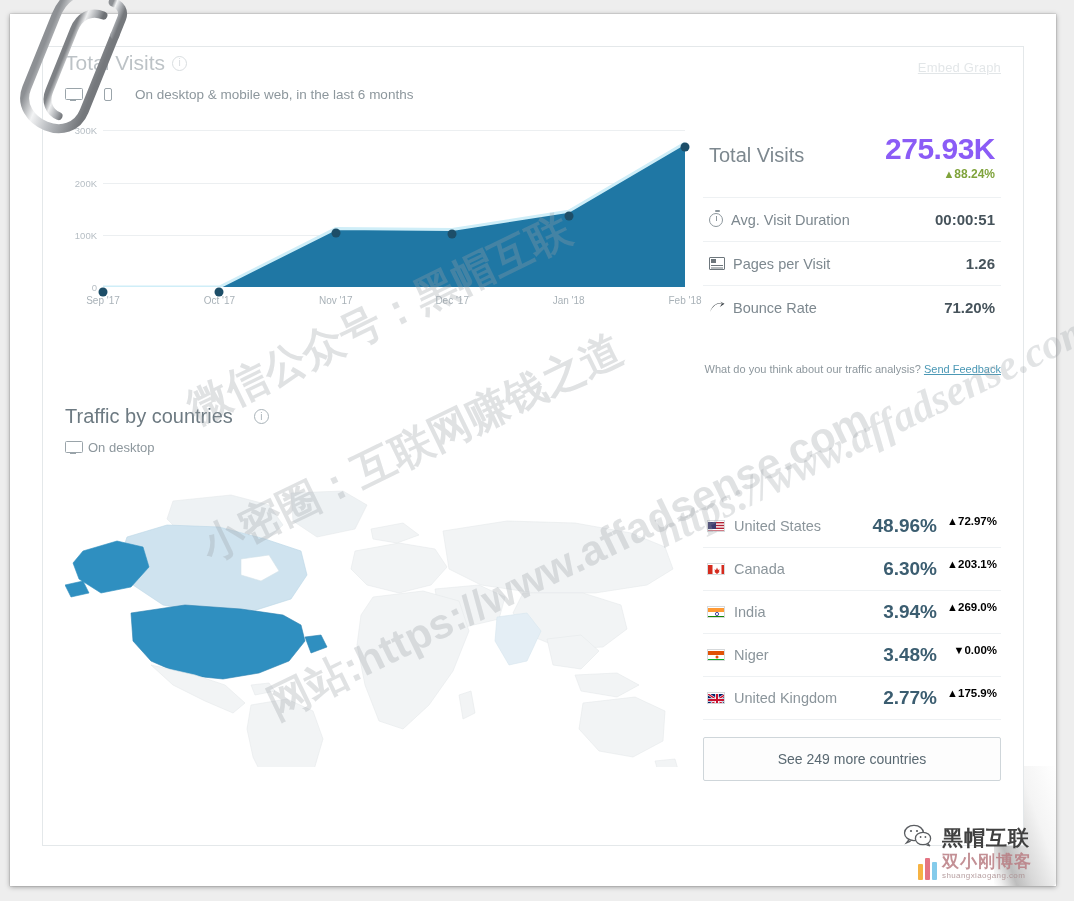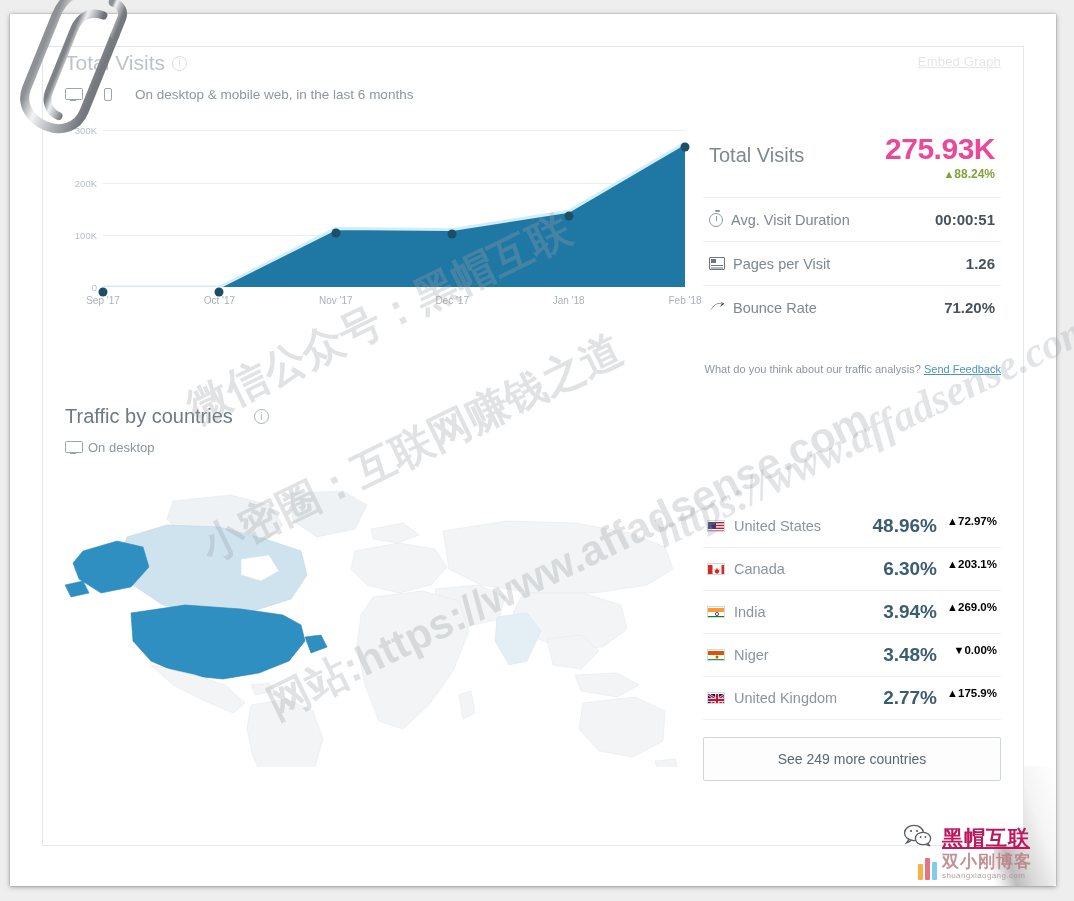--- a/index.html
+++ b/index.html
@@ -50,21 +50,21 @@
     display: flex; align-items: center; gap: 7px;
     opacity: .45;
   }
   .info-i {
     display: inline-flex; align-items: center; justify-content: center;
     width: 15px; height: 15px; border: 1px solid #a9b3b9; border-radius: 50%;
     font-size: 10px; color: #a9b3b9; font-style: normal; line-height: 1;
   }
   .embed-link {
     font-size: 13px; color: #b9c2c7; text-decoration: underline;
-    opacity: .4; letter-spacing: .2px; margin-top: 3px;
+    opacity: .4; letter-spacing: .2px; margin-top: 9px;
   }
   .sec-sub {
     margin-top: 12px;
     display: flex; align-items: center; gap: 23px;
     font-size: 13.5px; color: #8d979d;
   }
   .ic-monitor { display:inline-block; width:16px; height:13px; position:relative; }
   .ic-monitor::before {
     content:""; position:absolute; left:0; top:0; width:16px; height:10px;
     border:1.4px solid #9aa4aa; border-radius:1.5px;
@@ -96,21 +96,21 @@
     background: #1d4e68; transform: translate(-50%, 50%); z-index: 4;
   }
 
   
   .stat-hero {
     display: flex; align-items: flex-start; justify-content: space-between;
     padding: 6px 6px 16px 6px; border-bottom: 1px solid #eef1f3;
   }
   .stat-hero-label { font-size: 20px; color: #7d888f; font-weight: 400; padding-top: 12px; }
   .stat-hero-right { text-align: right; }
-  .stat-hero-val { font-size: 30px; color: #ec4899; font-weight: 700; letter-spacing: -.5px; }
+  .stat-hero-val { font-size: 30px; color: #8b5cf6; font-weight: 700; letter-spacing: -.5px; }
   .delta { font-size: 12px; font-weight: 700; margin-top: 1px; }
   .delta.up { color: #7fa33b; }
   .caret { font-size: 11px; }
 
   .stat-row {
     display: flex; align-items: center; justify-content: space-between;
     padding: 13px 6px; border-bottom: 1px solid #eef1f3;
     font-size: 14.5px; color: #7d888f;
   }
   .stat-row:last-child { border-bottom: none; }
@@ -204,21 +204,21 @@
     left: 637px; top: 500px; font-size: 42px; opacity: .28;
     transform: rotate(-26deg); transform-origin: left top;
     font-family: "Liberation Serif", serif; font-style: italic;
   }
 
   
   .brand {
     position: absolute; right: 26px; bottom: 34px; z-index: 40;
     display: flex; align-items: center; gap: 9px;
   }
-  .brand-text { font-size: 21px; color: #be185d; font-weight: 700; letter-spacing: 1px; text-decoration: underline; }
+  .brand-text { font-size: 21px; color: #404040; font-weight: 700; letter-spacing: 1px; }
   .brand-logo {
     position: absolute; right: 24px; bottom: 6px; z-index: 40;
     display: flex; align-items: flex-end; gap: 5px; opacity: .85;
   }
   .logo-bars { display:flex; gap:2px; align-items:flex-end; }
   .logo-bars i { display:block; width:5px; border-radius:1px; }
   .logo-right { display:flex; flex-direction:column; align-items:flex-start; }
   .logo-cn { font-size: 17px; font-weight: 700; color: #b97d83; letter-spacing: 1px; line-height: 1.05; }
   .logo-en { font-size: 8px; color: #a98d8f; letter-spacing: .4px; }
 </style>

